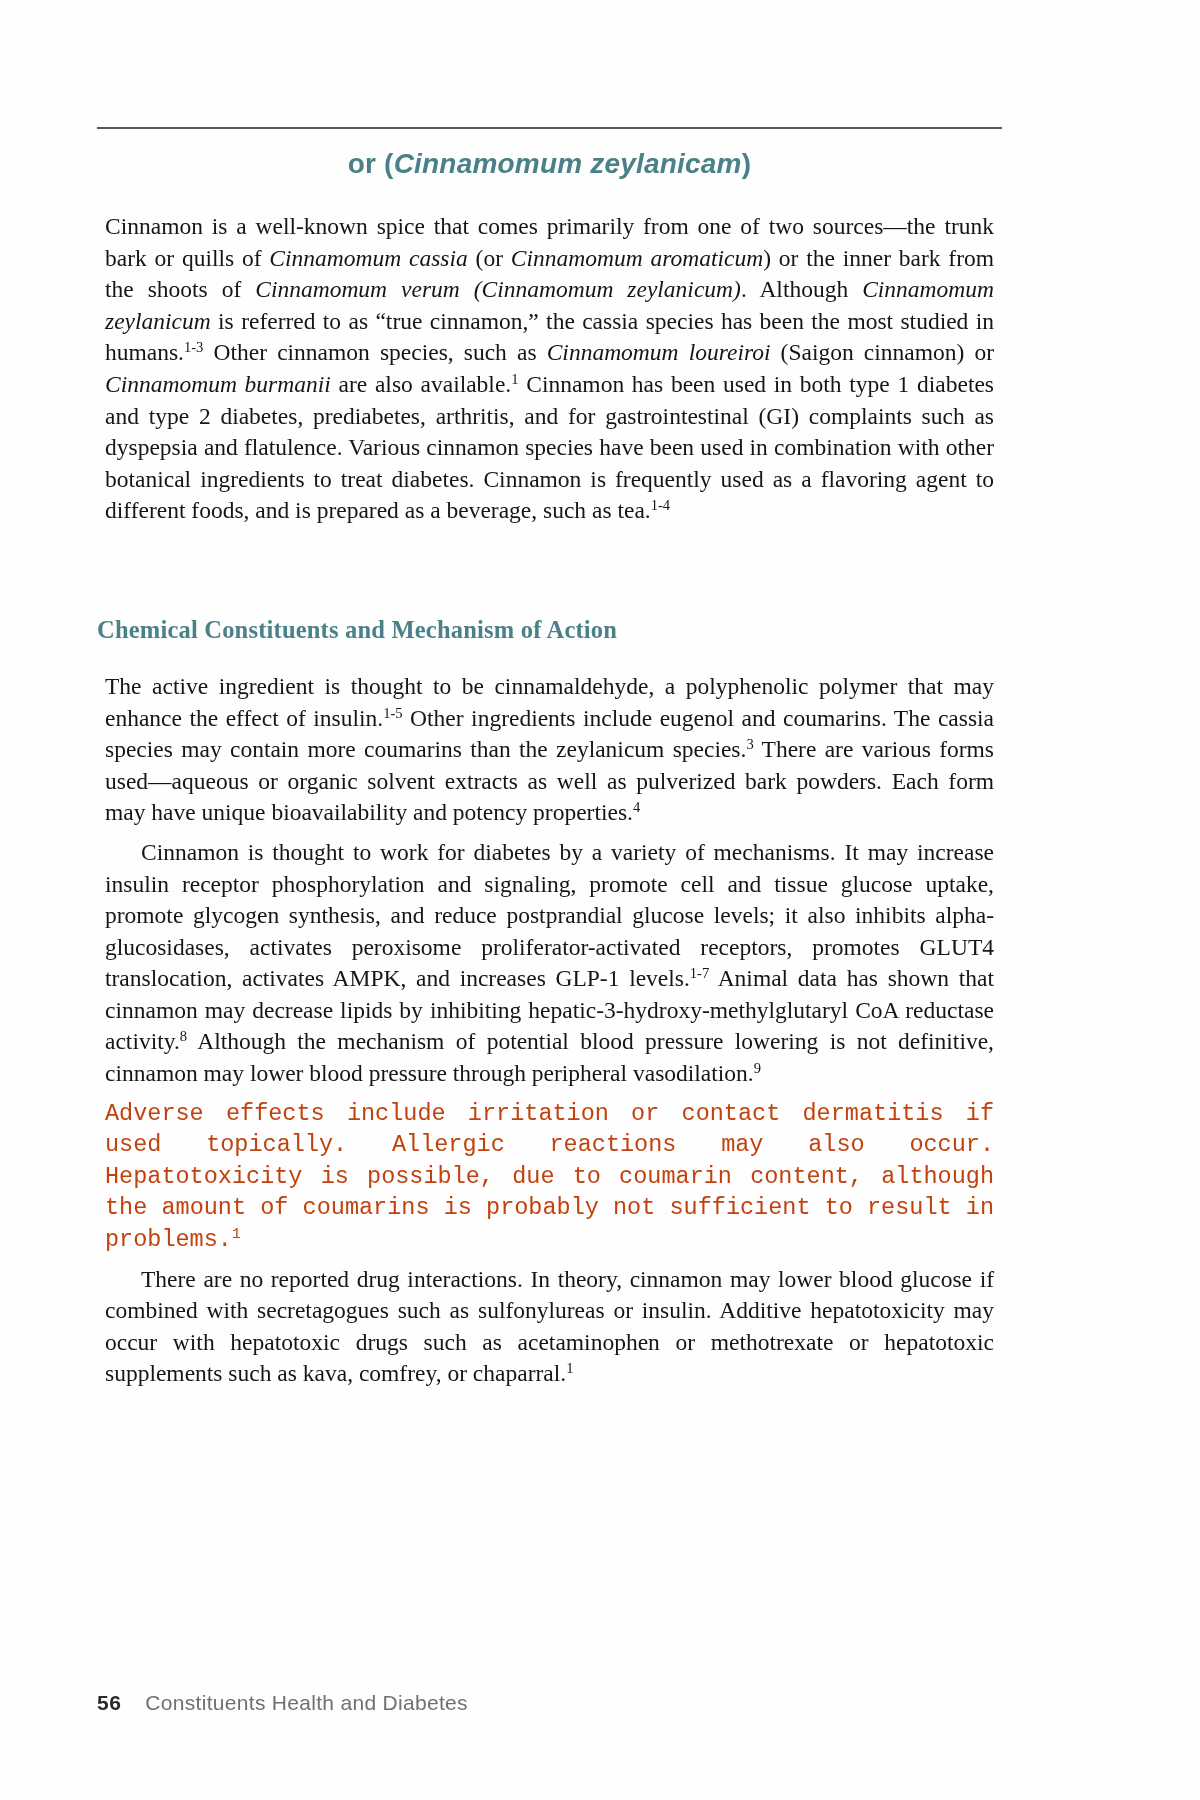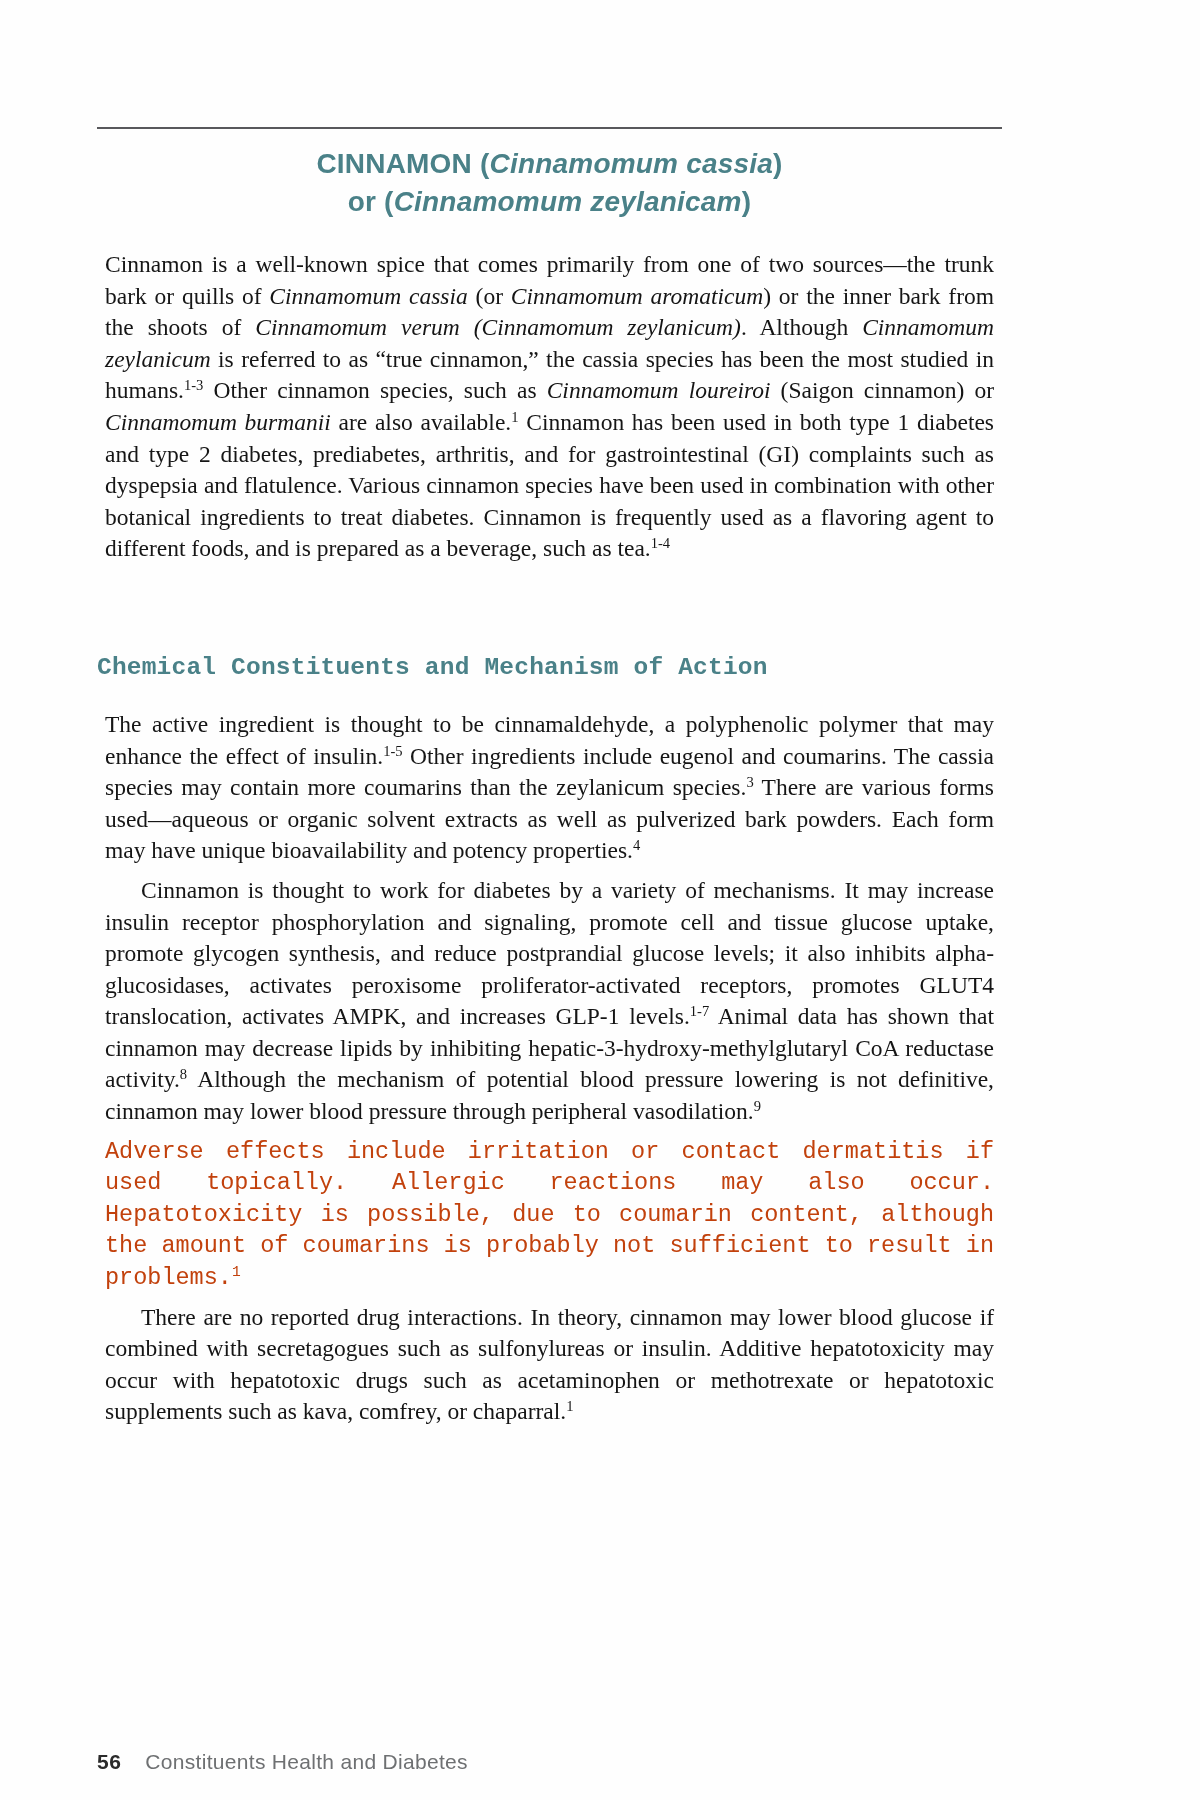--- a/index.html
+++ b/index.html
@@ -36,58 +36,57 @@
   .body-para {
     font-size: 23.5px;
     line-height: 31.6px;
     color: #151515;
     text-align: justify;
     margin: 8px;
   }
   .intro { margin-top: 28px; }
   .indent { text-indent: 36px; }
   h2.section-heading {
-    font-family: Liberation Mono, monospace;
+    font-family: Liberation Serif, serif;
     font-weight: 700;
     font-size: 24.5px;
     line-height: 30px;
     letter-spacing: 0.2px;
     margin: 88px 0 26px 0;
   }
   sup {
     font-size: 62%;
     line-height: 0;
     vertical-align: baseline;
     position: relative;
     top: -0.55em;
   }
   .footer {
     position: absolute;
     left: 97px;
-    top: 1750px;
+    top: 1691px;
     display: flex;
     align-items: baseline;
     gap: 24px;
     font-family: "Liberation Sans", sans-serif;
     font-size: 21px;
   }
   .page-num { font-weight: 700; color: #2b2b2b; letter-spacing: 0.5px; }
   .book-title { letter-spacing: 0.3px; }
 </style>
 </head>
 <body>
 
 <div class="page">
 
   <hr class="rule" style="background-color: rgb(88, 88, 92);">
 
   <div class="content">
 
     <h1 class="title" style="color: rgb(74, 129, 136);">
-      <span class="title-line"><span>CINNAMON (</span><span class="it">Cinnamomum cassia</span><span>)</span></span>
       <span class="title-line"><span>or (</span><span class="it">Cinnamomum zeylanicam</span><span>)</span></span>
     </h1>
 
     <p class="body-para intro" style="color: rgb(21, 21, 21);"><span>Cinnamon is a well-known spice that comes primarily from one of two sources—the trunk bark or quills of </span><span class="it">Cinnamomum cassia</span><span> (or </span><span class="it">Cinnamomum aromaticum</span><span>) or the inner bark from the shoots of </span><span class="it">Cinnamomum verum (Cinnamomum zeylanicum)</span><span>. Although </span><span class="it">Cinnamomum zeylanicum</span><span> is referred to as “true cinnamon,” the cassia species has been the most studied in humans.</span><sup>1-3</sup><span> Other cinnamon species, such as </span><span class="it">Cinnamomum loureiroi</span><span> (Saigon cinnamon) or </span><span class="it">Cinnamomum burmanii</span><span> are also available.</span><sup>1</sup><span> Cinnamon has been used in both type 1 diabetes and type 2 diabetes, prediabetes, arthritis, and for gastrointestinal (GI) complaints such as dyspepsia and flatulence. Various cinnamon species have been used in combination with other botanical ingredients to treat diabetes. Cinnamon is frequently used as a flavoring agent to different foods, and is prepared as a beverage, such as tea.</span><sup>1-4</sup></p>
 
     <h2 class="section-heading" style="color: rgb(74, 129, 136);">Chemical Constituents and Mechanism of Action</h2>
 
     <p class="body-para" style="color: rgb(21, 21, 21);"><span>The active ingredient is thought to be cinnamaldehyde, a polyphenolic polymer that may enhance the effect of insulin.</span><sup>1-5</sup><span> Other ingredients include eugenol and coumarins. The cassia species may contain more coumarins than the zeylanicum species.</span><sup>3</sup><span> There are various forms used—aqueous or organic solvent extracts as well as pulverized bark powders. Each form may have unique bioavailability and potency properties.</span><sup>4</sup></p>
 
     <p class="body-para indent" style="color: rgb(21, 21, 21);"><span>Cinnamon is thought to work for diabetes by a variety of mechanisms. It may increase insulin receptor phosphorylation and signaling, promote cell and tissue glucose uptake, promote glycogen synthesis, and reduce postprandial glucose levels; it also inhibits alpha-glucosidases, activates peroxisome proliferator-activated receptors, promotes GLUT4 translocation, activates AMPK, and increases GLP-1 levels.</span><sup>1-7</sup><span> Animal data has shown that cinnamon may decrease lipids by inhibiting hepatic-3-hydroxy-methylglutaryl CoA reductase activity.</span><sup>8</sup><span> Although the mechanism of potential blood pressure lowering is not definitive, cinnamon may lower blood pressure through peripheral vasodilation.</span><sup>9</sup></p>

